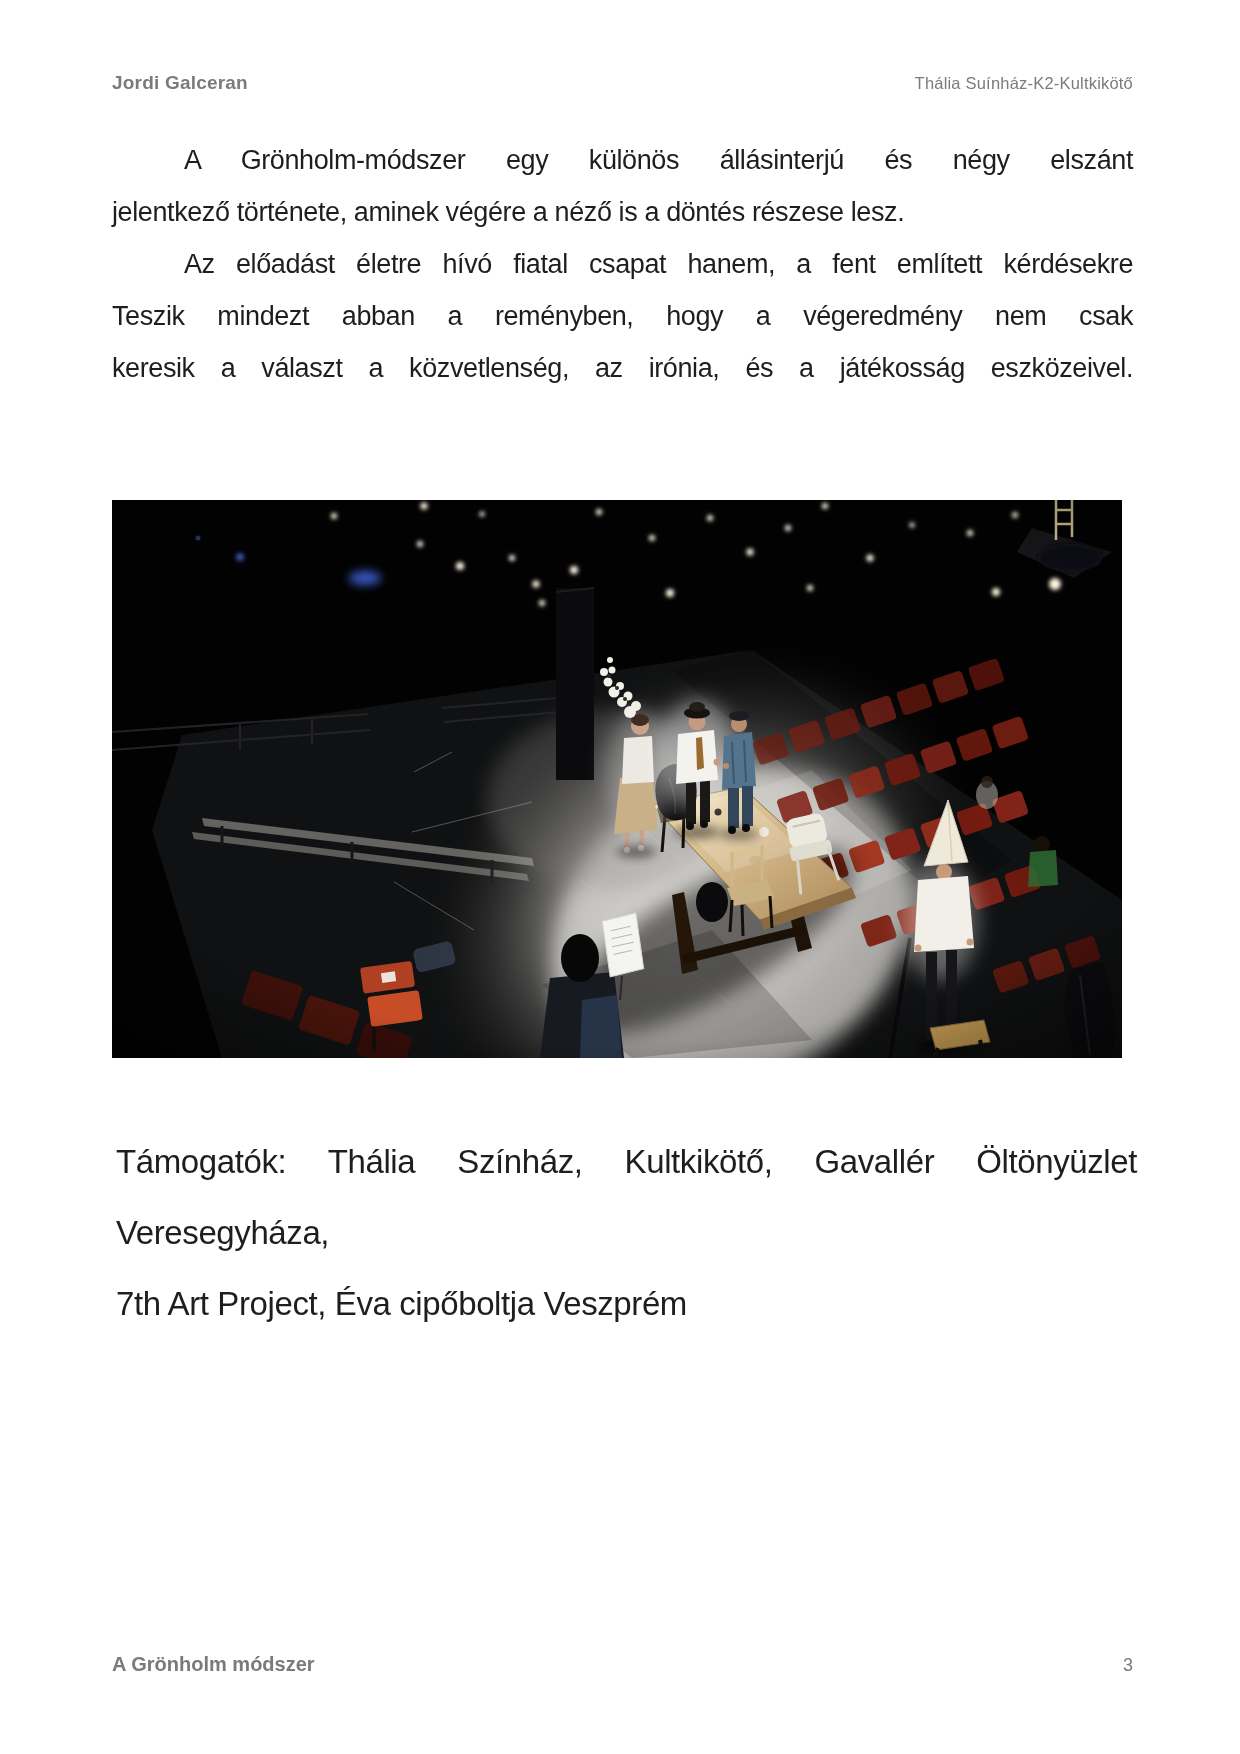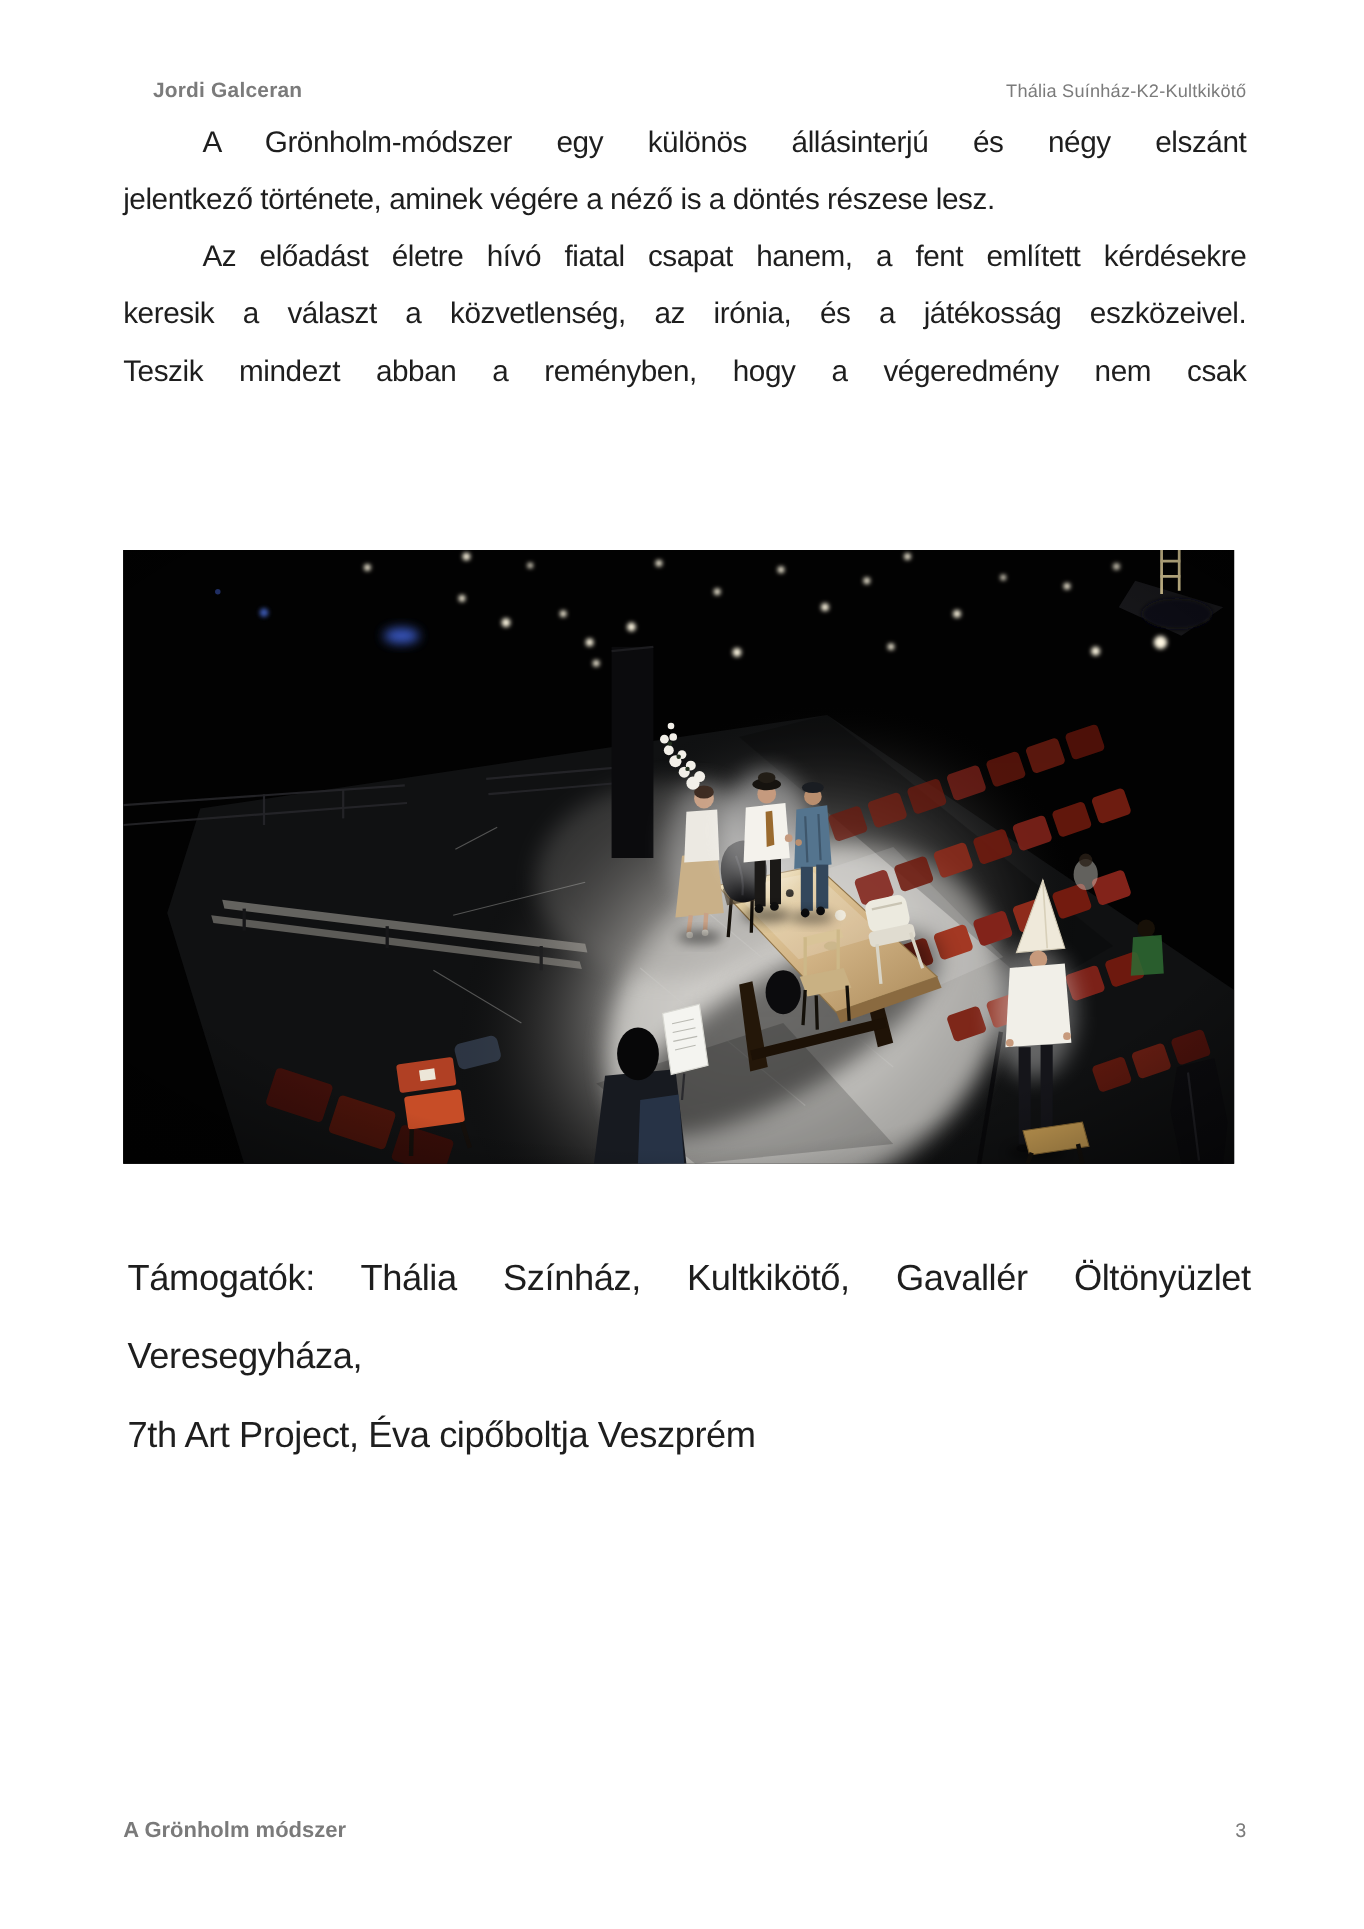--- a/index.html
+++ b/index.html
@@ -13,30 +13,29 @@
   }
   .header{
     position:absolute;
     top:72px;left:112px;right:107px;
     display:flex;justify-content:space-between;align-items:baseline;
   }
   .h-left{
     font-size:19px;font-weight:700;
     color:var(--header-gray,#7b7b7b);
     letter-spacing:0.2px;
-    margin-left:27px;
   }
   .h-right{
     font-size:16.5px;font-weight:400;
     color:var(--header-gray,#7b7b7b);
     letter-spacing:0.2px;
   }
   .bodytext{
     position:absolute;
-    top:103px;left:112px;width:1021px;
+    top:134px;left:112px;width:1021px;
     font-size:27px;
     letter-spacing:-0.4px;
     color:var(--body-text,#1e1e1e);
   }
   .para{margin:0;}
   .tline{line-height:52px;white-space:normal;}
   .tline.just{text-align:justify;text-align-last:justify;}
   .tline.ind{text-indent:72px;}
   .photo{
     position:absolute;
@@ -78,22 +77,22 @@
     <span class="h-right">Thália Suínház-K2-Kultkikötő</span>
   </div>
 
   <div class="bodytext">
       <div class="para">
         <div class="tline just ind">A Grönholm-módszer egy különös állásinterjú és négy elszánt</div>
         <div class="tline">jelentkező története, aminek végére a néző is a döntés részese lesz.</div>
       </div>
       <div class="para">
         <div class="tline just ind">Az előadást életre hívó fiatal csapat hanem, a fent említett kérdésekre</div>
+        <div class="tline just">Teszik mindezt abban a reményben, hogy a végeredmény nem csak</div>
         <div class="tline just">keresik a választ a közvetlenség, az irónia, és a játékosság eszközeivel.</div>
-        <div class="tline just">Teszik mindezt abban a reményben, hogy a végeredmény nem csak</div>
       </div>
     </div>
 
   <figure class="photo" aria-label="Fekete színpad felülnézetből: négy színész egy fa asztal körül reflektorfényben, piros nézőtéri székek, előtérben egy néző szövegkönyvvel">
     <svg viewBox="0 0 1010 558" preserveAspectRatio="none">
       <defs>
         <radialGradient id="spot" cx="0.5" cy="0.5" r="0.5">
           <stop offset="0" stop-color="#e6e4e0" stop-opacity="0.95"></stop>
           <stop offset="0.45" stop-color="#b5b3af" stop-opacity="0.7"></stop>
           <stop offset="0.75" stop-color="#5a5856" stop-opacity="0.3"></stop>

